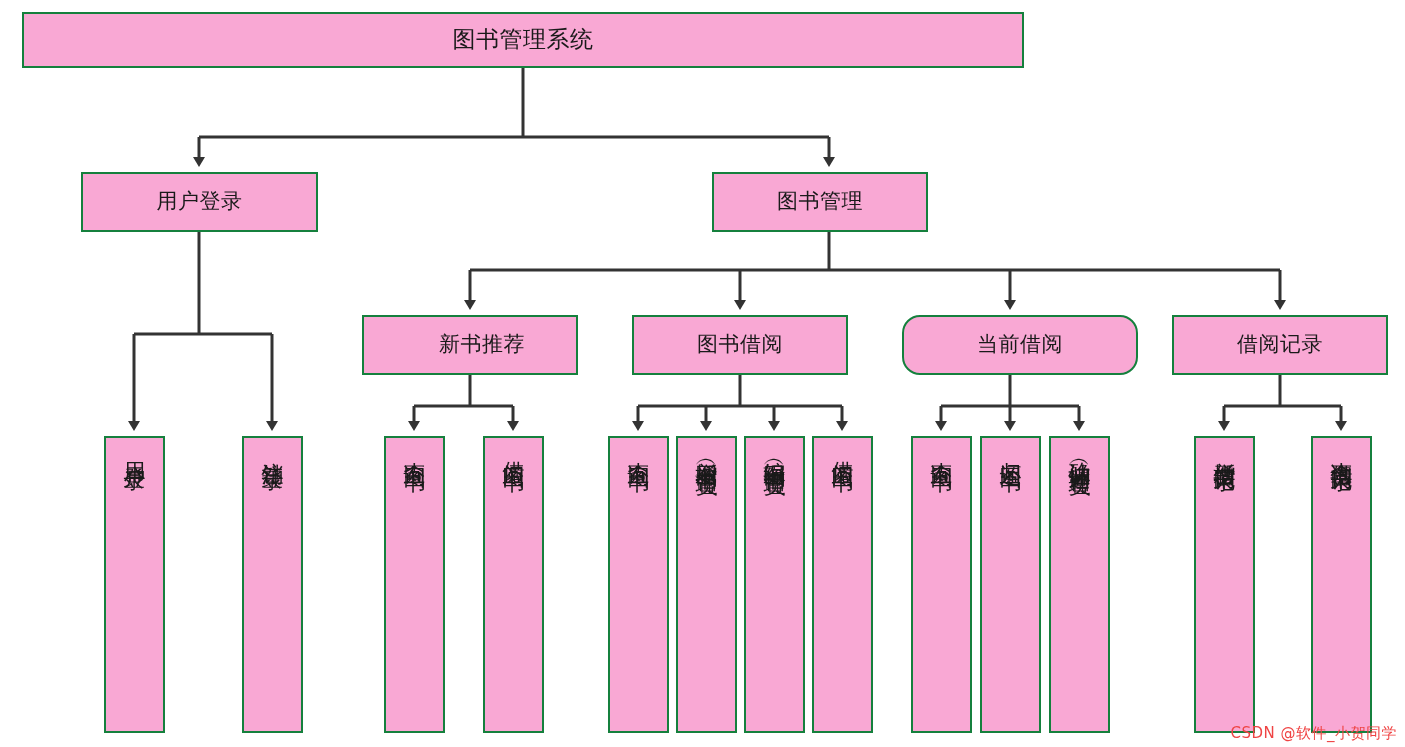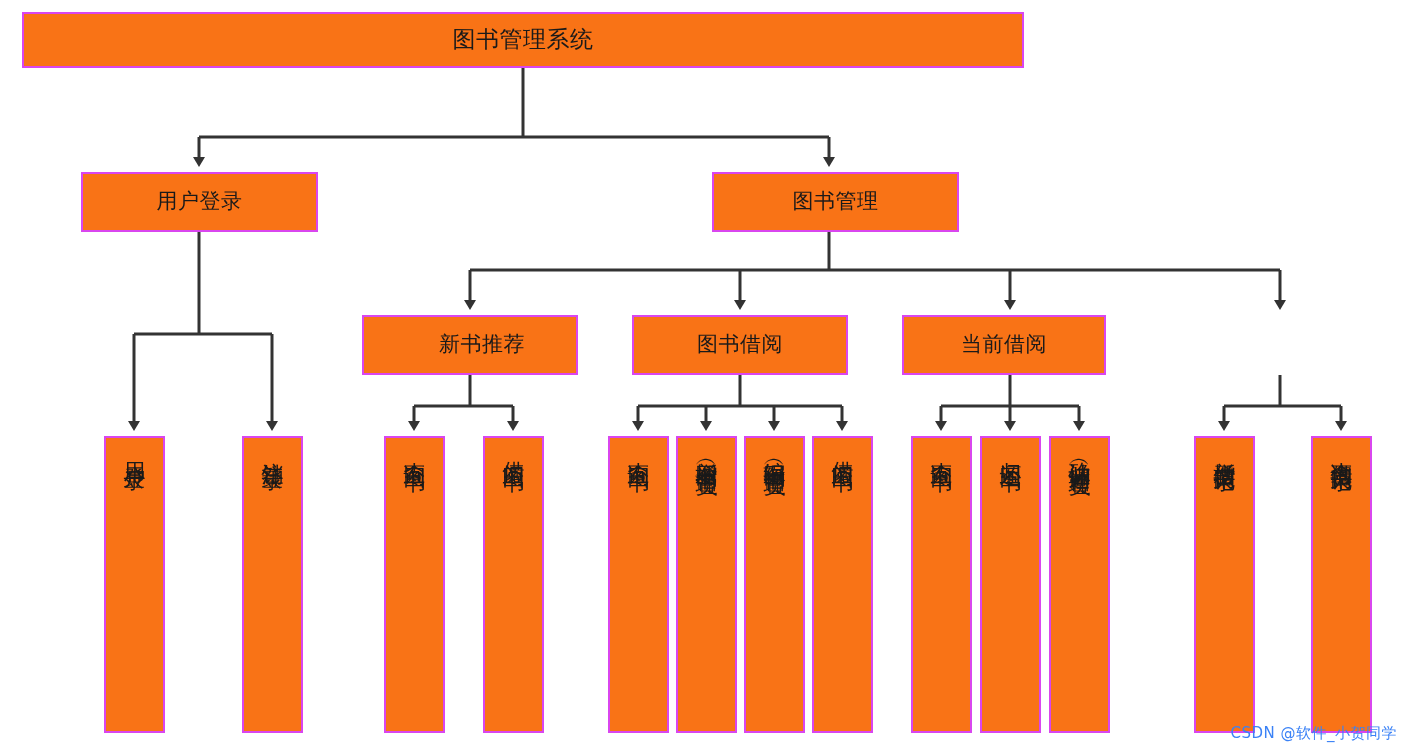--- a/index.html
+++ b/index.html
@@ -22,22 +22,22 @@
     position: absolute;
     left: 0;
     top: 0;
     width: 1405px;
     height: 747px;
     pointer-events: none;
   }
   .node {
     position: absolute;
     box-sizing: border-box;
-    background: #f97316;
-    border: 2px solid #d946ef;
+    background: #f9a8d4;
+    border: 2px solid #15803d;
     display: flex;
     align-items: center;
     justify-content: center;
     color: #1a1a1a;
     z-index: 2;
   }
   .node .label {
     display: block;
     text-align: center;
     line-height: 1.12;
@@ -66,21 +66,21 @@
     white-space: nowrap;
   }
   .node.leaf.tall .label {
     letter-spacing: 2px;
   }
   #watermark {
     position: absolute;
     right: 8px;
     bottom: 4px;
     font-size: 15px;
-    color: #3b82f6;
+    color: #ef4444;
     z-index: 5;
     white-space: nowrap;
     letter-spacing: 0.5px;
   }
 </style>
 </head>
 <body>
 
 <div id="canvas">
 
@@ -134,32 +134,35 @@
     </g>
   </svg>
 
   <div class="node root" style="left:22px; top:12px; width:1002px; height:56px;">
     <span class="label">图书管理系统</span>
   </div>
 
   <div class="node branch" style="left:81px; top:172px; width:237px; height:60px;">
     <span class="label">用户登录</span>
   </div>
-  <div class="node branch" style="left:712px; top:172px; width:247px; height:60px;">
+  <div class="node branch" style="left:712px; top:172px; width:216px; height:60px;">
     <span class="label">图书管理</span>
   </div>
 
   <div class="node branch" style="left:362px; top:315px; width:216px; height:60px;padding-left:24px;">
     <span class="label">新书推荐</span>
   </div>
   <div class="node branch" style="left:632px; top:315px; width:216px; height:60px;font-family:Liberation Serif, serif;">
     <span class="label">图书借阅</span>
   </div>
-  <div class="node branch" style="left:902px; top:315px; width:204px; height:60px;">
+  <div class="node branch" style="left:902px; top:315px; width:236px; height:60px;border-radius:18px;">
     <span class="label">当前借阅</span>
+  </div>
+  <div class="node branch" style="left:1172px; top:315px; width:216px; height:60px;">
+    <span class="label">借阅记录</span>
   </div>
 
   <div class="node leaf" style="left:104px; top:436px; width:61px; height:297px;">
     <span class="label">用户登录</span>
   </div>
   <div class="node leaf" style="left:242px; top:436px; width:61px; height:297px;">
     <span class="label">注销登录</span>
   </div>
 
   <div class="node leaf" style="left:384px; top:436px; width:61px; height:297px;">

